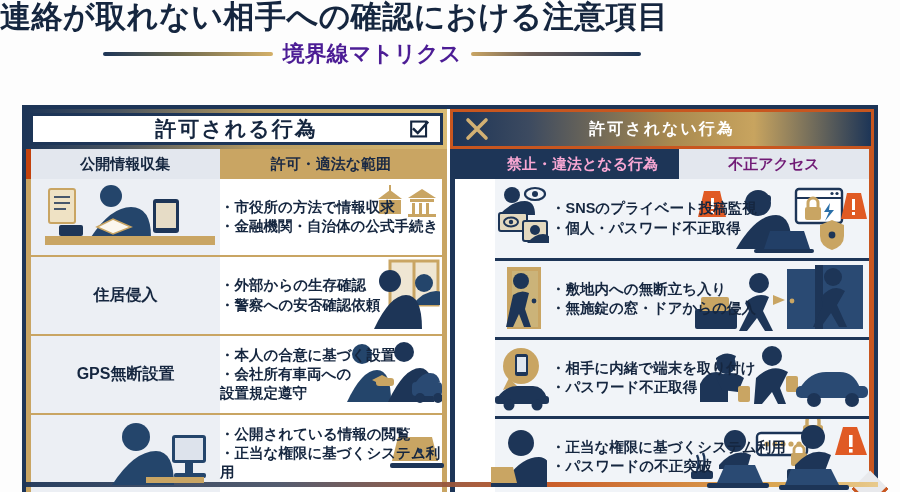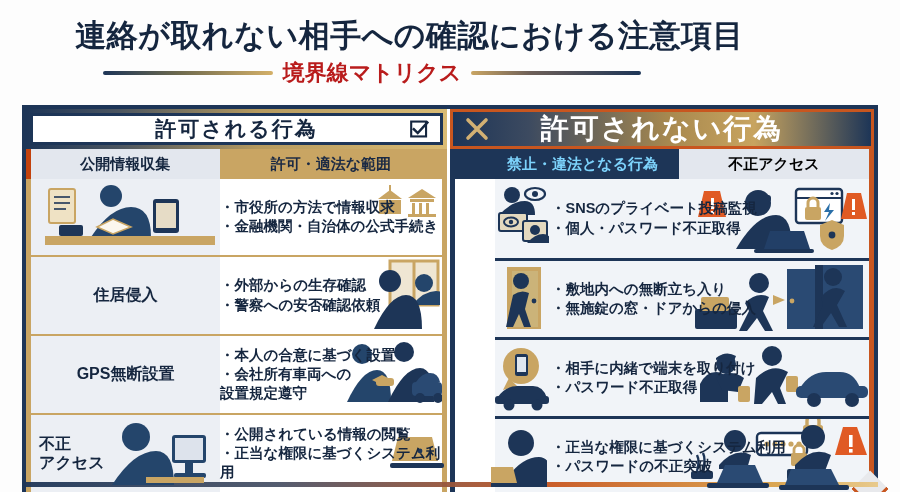--- a/index.html
+++ b/index.html
@@ -5,33 +5,33 @@
   html,body{margin:0;padding:0;}
   body{
     width:900px;height:492px;overflow:hidden;
     background:#ffffff;
     font-family:"Liberation Sans","DejaVu Sans",sans-serif;
     -webkit-font-smoothing:antialiased;
   }
   .page{position:relative;width:900px;height:492px;background:#fdfdfd;}
 
   
-  .title-wrap{position:absolute;top:19px;left:0;width:744px;text-align:right;}
+  .title-wrap{position:absolute;top:0;left:0;width:744px;text-align:left;}
   .main-title{
     font-size:31px;font-weight:bold;color:#15263f;letter-spacing:.5px;
     line-height:1.12;white-space:nowrap;
   }
   .sub-row{
     display:flex;align-items:center;justify-content:center;gap:10px;
     margin-top:4px;
   }
   .rule{height:4px;width:170px;border-radius:2px;}
   .rule.left{background:linear-gradient(90deg,#1d3557 0%,#6e6a4e 45%,#d4b068 100%);}
   .rule.right{background:linear-gradient(90deg,#c9a563 0%,#6d5f58 35%,#1d3557 100%);}
-  .sub-title{font-size:22px;font-weight:bold;color:#b91c1c;white-space:nowrap;}
+  .sub-title{font-size:22px;font-weight:bold;color:#4c1d95;white-space:nowrap;}
 
   
   .frame{
     position:absolute;left:22px;top:105px;width:856px;height:392px;
     border:4px solid #1d3557;background:#ffffff;box-sizing:border-box;
   }
   .panels{display:flex;width:100%;height:100%;box-sizing:border-box;}
   .panel{position:relative;box-sizing:border-box;}
   .panel.left{width:50%;border-right:3px solid #ffffff;}
   .panel.right{width:50%;}
@@ -55,34 +55,34 @@
   }
   .chk{
     position:absolute;right:10px;top:50%;transform:translateY(-50%);
     width:21px;height:21px;
   }
   .banner.ng{
     background:linear-gradient(90deg,#1d3557 0%,#3c4a60 18%,#a8894f 52%,#c8a45f 72%,#1d3557 100%);
     border:3px solid #c8561f;padding:0 10px;justify-content:center;
   }
   .banner.ng .banner-text{
-    font-size:28px;font-weight:bold;color:#ffffff;letter-spacing:2px;
+    font-size:16px;font-weight:bold;color:#ffffff;letter-spacing:2px;
   }
   .xmark{position:absolute;left:12px;top:50%;transform:translateY(-50%);width:24px;height:24px;}
 
   
   .colhead{display:flex;height:30px;}
   .colhead .cell{
     display:flex;align-items:center;justify-content:center;
     font-size:15px;font-weight:bold;box-sizing:border-box;
   }
   .ok .colhead .c1{flex:0 0 46%;background:#e3e7ee;color:#15263f;border-left:5px solid #c2410c;}
   .ok .colhead .c2{flex:1;background:#c9a563;color:#1b2a44;border-right:5px solid #c9a563;}
-  .ng .colhead .c1{flex:0 0 54%;background:#1d3557;color:#7dd3fc;padding-left:36px;}
-  .ng .colhead .c2{flex:1;background:#e3e7ee;color:#000000;border-right:5px solid #c8561f;}
+  .ng .colhead .c1{flex:0 0 54%;background:#1d3557;color:#f9a8d4;padding-left:36px;}
+  .ng .colhead .c2{flex:1;background:#e3e7ee;color:#701a75;border-right:5px solid #c8561f;}
 
   
   .rows{box-sizing:border-box;}
   .ok .rows{border-left:5px solid #c9a563;border-right:5px solid #c9a563;border-bottom:5px solid #c9a563;}
   .ng .rows{border-right:5px solid #c8561f;border-left:5px solid #1d3557;border-bottom:5px solid #1d3557;padding-left:40px;}
   .row{display:flex;box-sizing:border-box;}
   .ok .row + .row{border-top:2px solid #c9a563;}
   .ng .row + .row{border-top:3px solid #1d3557;}
   .ok .row{height:79px;}
   .ng .row{height:79px;}
@@ -235,22 +235,20 @@
                   <circle cx="96" cy="58" r="5" fill="#1d3557"></circle>
               </svg>
               <div class="bullet">本人の合意に基づく設置</div>
               <div class="bullet">会社所有車両への
 設置規定遵守</div>
             </div>
           </div>
 
           <div class="row">
             <div class="cat">
-              <div class="cat-label">不正
-アクセス</div>
               <svg class="art" style="right:0px;top:4px;width:120px;height:70px" viewBox="0 0 120 70">
                 <circle cx="36" cy="18" r="14" fill="#24456b"></circle>
                 <path d="M12 66 q22 -34 44 -34 q18 0 18 34 z" fill="#24456b"></path>
                 <rect x="72" y="16" width="34" height="28" rx="3" fill="#24456b"></rect>
                 <rect x="75" y="19" width="28" height="22" fill="#dde3ec"></rect>
                 <rect x="85" y="44" width="8" height="10" fill="#24456b"></rect>
                 <rect x="74" y="54" width="32" height="5" rx="2" fill="#24456b"></rect>
                 <rect x="46" y="58" width="58" height="6" fill="#c9a563"></rect>
               </svg>
             </div>

